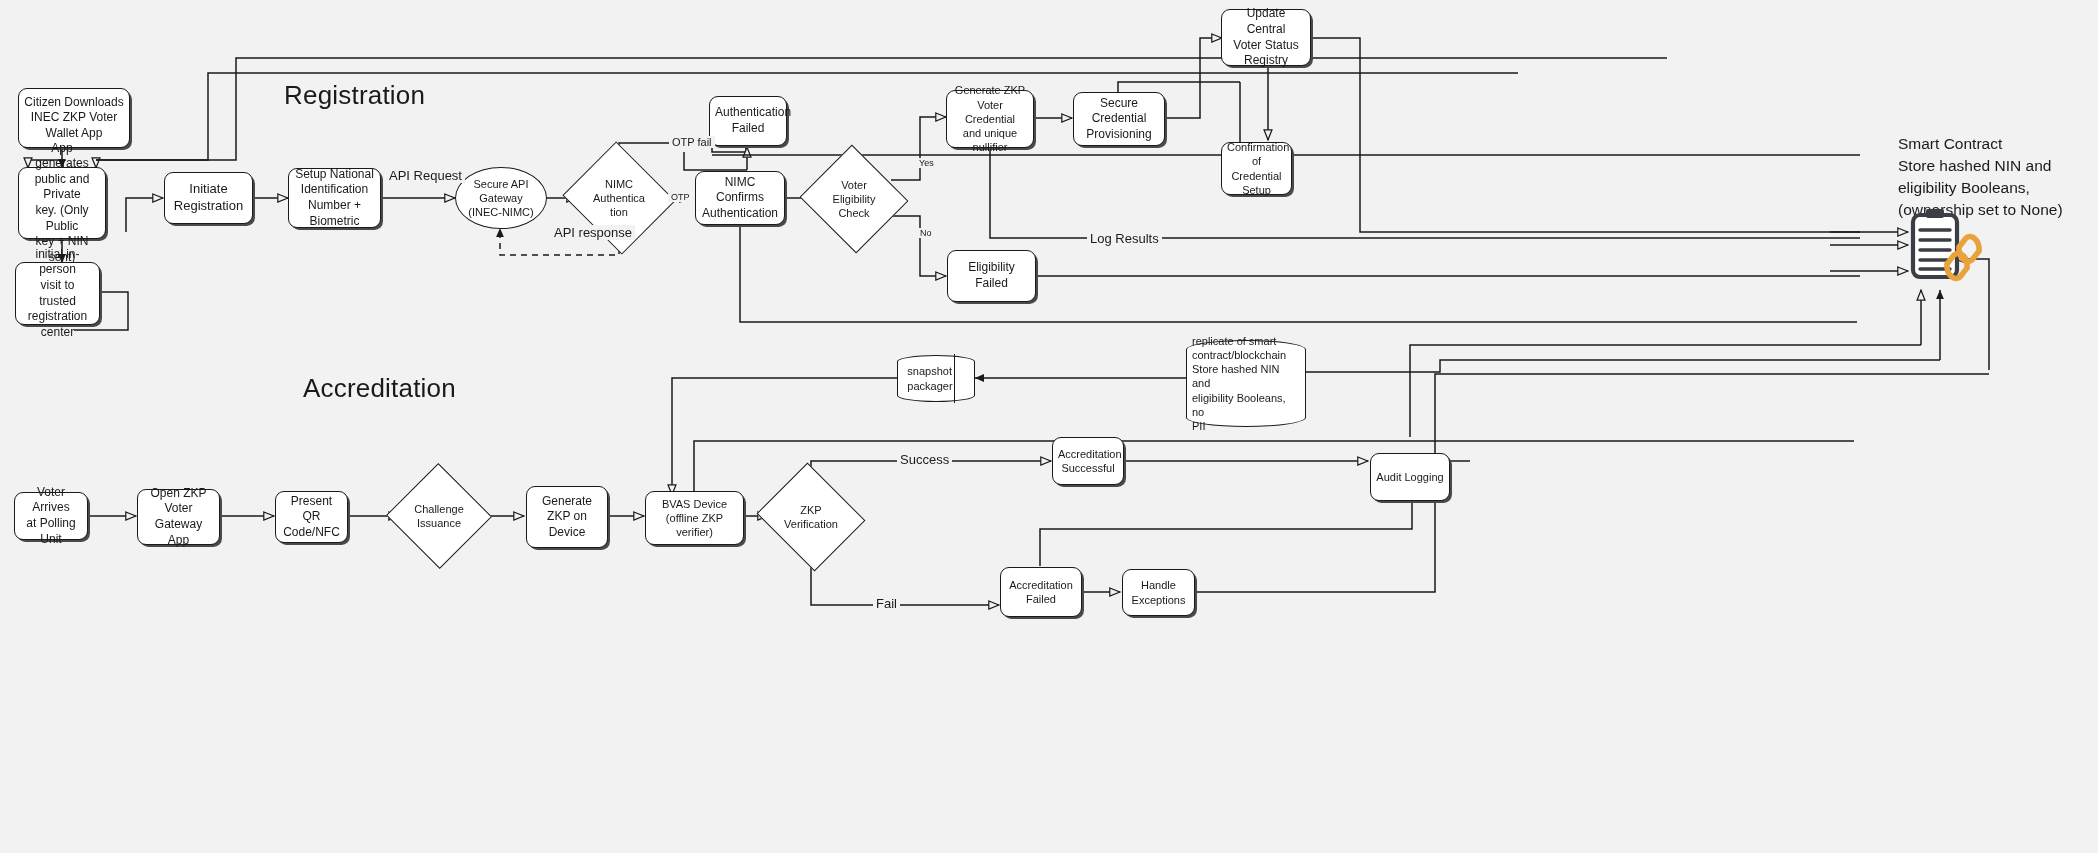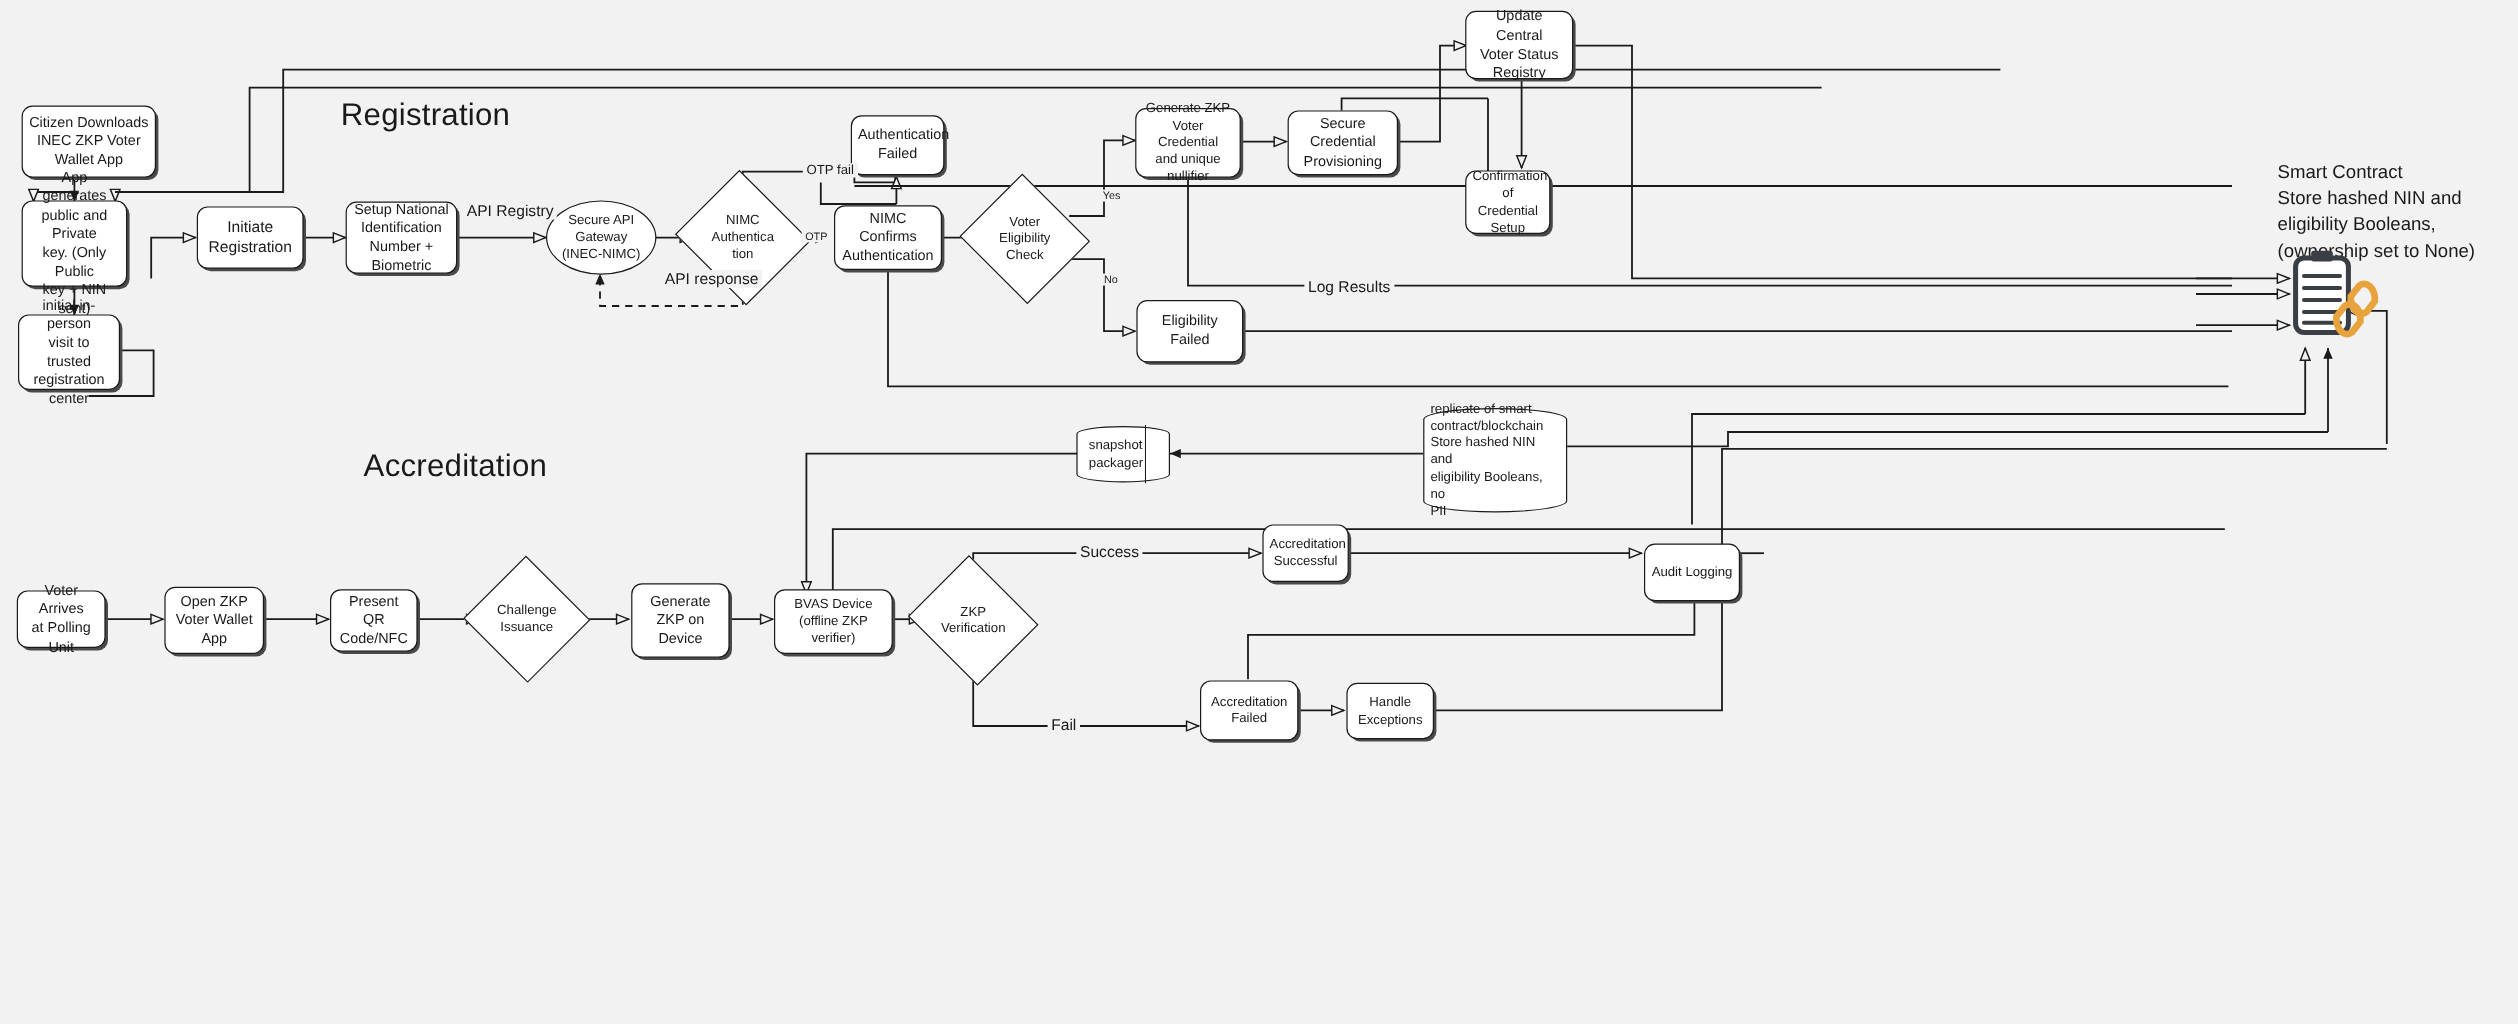--- a/index.html
+++ b/index.html
@@ -312,21 +312,21 @@
 
   <div class="node shadow f11" style="left:1221px;top:142px;width:71px;height:53px;">
     <span class="lbl">Confirmation of
 Credential Setup</span>
   </div>
 
   <div class="node shadow f12" style="left:947px;top:250px;width:89px;height:52px;">
     <span class="lbl">Eligibility Failed</span>
   </div>
 
-  <div class="edge-label f13" style="left:386px;top:168px;">API Registry</div>
+  <div class="edge-label f13" style="left:386px;top:168px;">API Request</div>
   <div class="edge-label f13" style="left:521px;top:225px;margin-left:30px;">API response</div>
   <div class="edge-label f11" style="left:669px;top:136px;">OTP fail</div>
   <div class="edge-label f9" style="left:668px;top:192px;">OTP</div>
   <div class="edge-label f9" style="left:916px;top:158px;">Yes</div>
   <div class="edge-label f9" style="left:917px;top:228px;">No</div>
   <div class="edge-label f13" style="left:1087px;top:231px;">Log Results</div>
 
   <div class="clipboard" style="left:1908px;top:207px;width:62px;height:82px;">
     <svg width="62" height="82" viewBox="0 0 62 82">
       <rect x="5" y="8" width="44" height="62" rx="7" ry="7" fill="#fff" stroke="#3a3f45" stroke-width="4.2"></rect>
@@ -350,21 +350,21 @@
     </svg>
   </div>
 
   <div class="node shadow f12" style="left:14px;top:492px;width:74px;height:48px;">
     <span class="lbl">Voter Arrives
 at Polling Unit</span>
   </div>
 
   <div class="node shadow f12" style="left:137px;top:489px;width:83px;height:56px;">
     <span class="lbl">Open ZKP
-Voter Wallet
+Voter Gateway
 App</span>
   </div>
 
   <div class="node shadow f12" style="left:275px;top:491px;width:73px;height:52px;">
     <span class="lbl">Present QR
 Code/NFC</span>
   </div>
 
   <div class="diamond" style="left:401px;top:479px;width:76px;height:74px;">
     <div class="dshape"></div>

